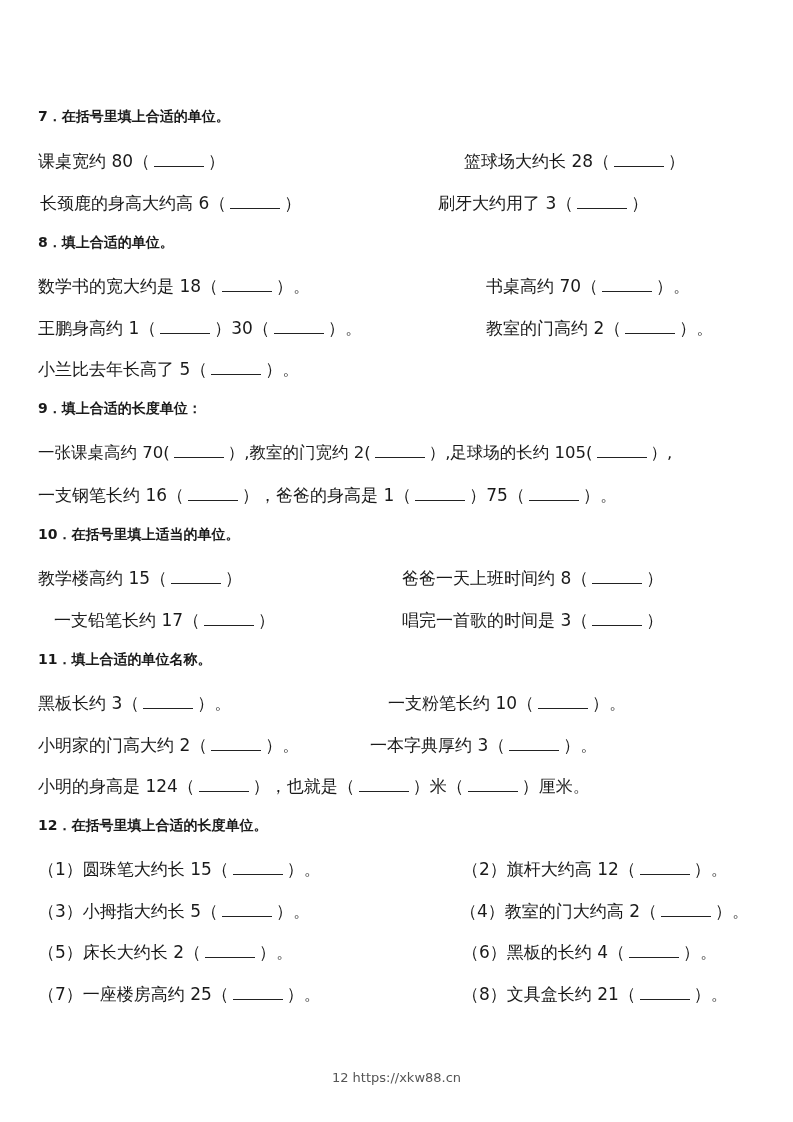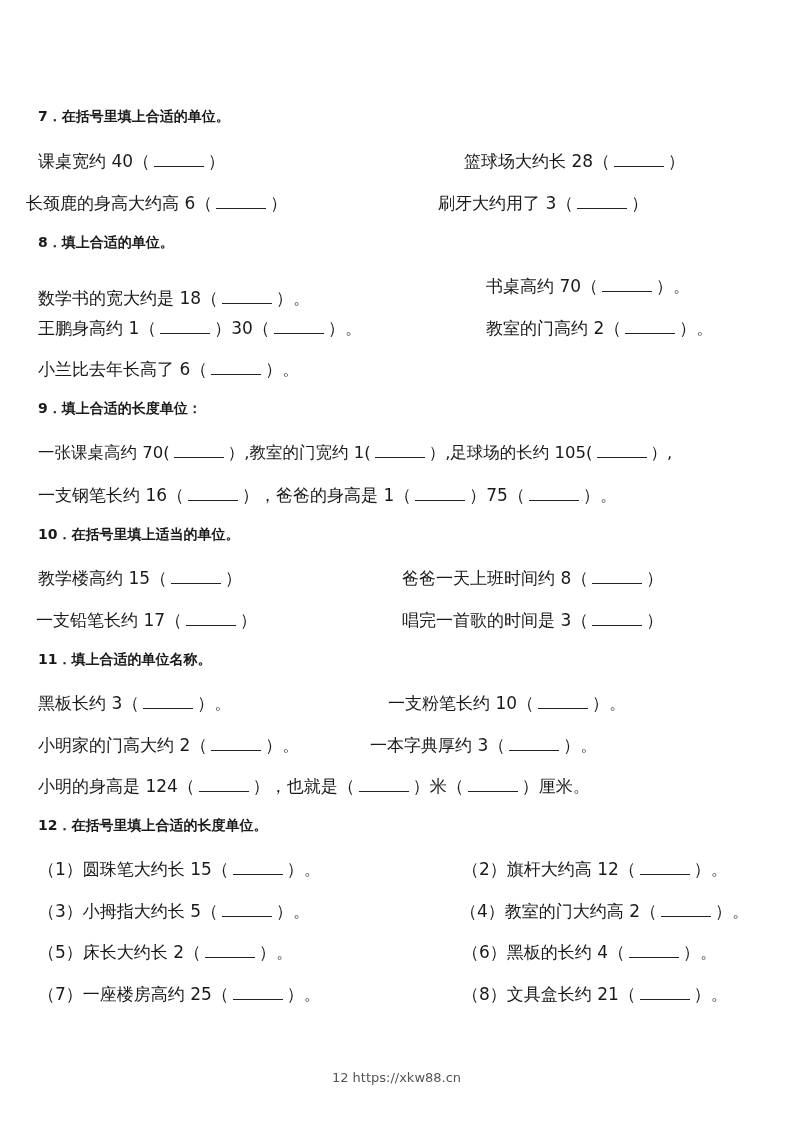--- a/index.html
+++ b/index.html
@@ -7,40 +7,40 @@
          font-family: "DejaVu Sans", "Liberation Sans", sans-serif; color: #1a1a1a; }
   .q-title { position: absolute; left: 38px; font-size: 14px; font-weight: bold; white-space: nowrap; }
   .line { position: absolute; font-size: 17px; white-space: nowrap; }
   .blank { display: inline-block; width: 50px; border-bottom: 1.3px solid #222; height: 14px; margin: 0 4px; vertical-align: baseline; }
   .footer { position: absolute; left: 0; width: 793px; top: 1070px; text-align: center; font-size: 13px; color: #555; }
 </style>
 </head>
 <body>
 
 <div class="q-title" style="top:108px">7．在括号里填上合适的单位。</div>
-<div class="line" style="left:38px;top:150px"><span>课桌宽约 40（</span><span class="blank"></span><span>）</span></div>
+<div class="line" style="left:38px;top:150px"><span>课桌宽约 80（</span><span class="blank"></span><span>）</span></div>
 <div class="line" style="left:464px;top:150px"><span>篮球场大约长 28（</span><span class="blank"></span><span>）</span></div>
-<div class="line" style="left:26px;top:192px"><span>长颈鹿的身高大约高 6（</span><span class="blank"></span><span>）</span></div>
+<div class="line" style="left:40px;top:192px"><span>长颈鹿的身高大约高 6（</span><span class="blank"></span><span>）</span></div>
 <div class="line" style="left:438px;top:192px"><span>刷牙大约用了 3（</span><span class="blank"></span><span>）</span></div>
 
 <div class="q-title" style="top:234px">8．填上合适的单位。</div>
-<div class="line" style="left:38px;top:287px"><span>数学书的宽大约是 18（</span><span class="blank"></span><span>）。</span></div>
+<div class="line" style="left:38px;top:275px"><span>数学书的宽大约是 18（</span><span class="blank"></span><span>）。</span></div>
 <div class="line" style="left:486px;top:275px"><span>书桌高约 70（</span><span class="blank"></span><span>）。</span></div>
 <div class="line" style="left:38px;top:317px"><span>王鹏身高约 1（</span><span class="blank"></span><span>）30（</span><span class="blank"></span><span>）。</span></div>
 <div class="line" style="left:486px;top:317px"><span>教室的门高约 2（</span><span class="blank"></span><span>）。</span></div>
-<div class="line" style="left:38px;top:358px"><span>小兰比去年长高了 6（</span><span class="blank"></span><span>）。</span></div>
+<div class="line" style="left:38px;top:358px"><span>小兰比去年长高了 5（</span><span class="blank"></span><span>）。</span></div>
 
 <div class="q-title" style="top:400px">9．填上合适的长度单位：</div>
-<div class="line" style="left:38px;top:442px;font-size:16.5px"><span>一张课桌高约 70(</span><span class="blank"></span><span>）,教室的门宽约 1(</span><span class="blank"></span><span>）,足球场的长约 105(</span><span class="blank"></span><span>）,</span></div>
+<div class="line" style="left:38px;top:442px;font-size:16.5px"><span>一张课桌高约 70(</span><span class="blank"></span><span>）,教室的门宽约 2(</span><span class="blank"></span><span>）,足球场的长约 105(</span><span class="blank"></span><span>）,</span></div>
 <div class="line" style="left:38px;top:484px"><span>一支钢笔长约 16（</span><span class="blank"></span><span>），爸爸的身高是 1（</span><span class="blank"></span><span>）75（</span><span class="blank"></span><span>）。</span></div>
 
 <div class="q-title" style="top:526px">10．在括号里填上适当的单位。</div>
 <div class="line" style="left:38px;top:567px"><span>教学楼高约 15（</span><span class="blank"></span><span>）</span></div>
 <div class="line" style="left:402px;top:567px"><span>爸爸一天上班时间约 8（</span><span class="blank"></span><span>）</span></div>
-<div class="line" style="left:36px;top:609px"><span>一支铅笔长约 17（</span><span class="blank"></span><span>）</span></div>
+<div class="line" style="left:54px;top:609px"><span>一支铅笔长约 17（</span><span class="blank"></span><span>）</span></div>
 <div class="line" style="left:402px;top:609px"><span>唱完一首歌的时间是 3（</span><span class="blank"></span><span>）</span></div>
 
 <div class="q-title" style="top:651px">11．填上合适的单位名称。</div>
 <div class="line" style="left:38px;top:692px"><span>黑板长约 3（</span><span class="blank"></span><span>）。</span></div>
 <div class="line" style="left:388px;top:692px"><span>一支粉笔长约 10（</span><span class="blank"></span><span>）。</span></div>
 <div class="line" style="left:38px;top:734px"><span>小明家的门高大约 2（</span><span class="blank"></span><span>）。</span></div>
 <div class="line" style="left:370px;top:734px"><span>一本字典厚约 3（</span><span class="blank"></span><span>）。</span></div>
 <div class="line" style="left:38px;top:775px"><span>小明的身高是 124（</span><span class="blank"></span><span>），也就是（</span><span class="blank"></span><span>）米（</span><span class="blank"></span><span>）厘米。</span></div>
 
 <div class="q-title" style="top:817px">12．在括号里填上合适的长度单位。</div>

